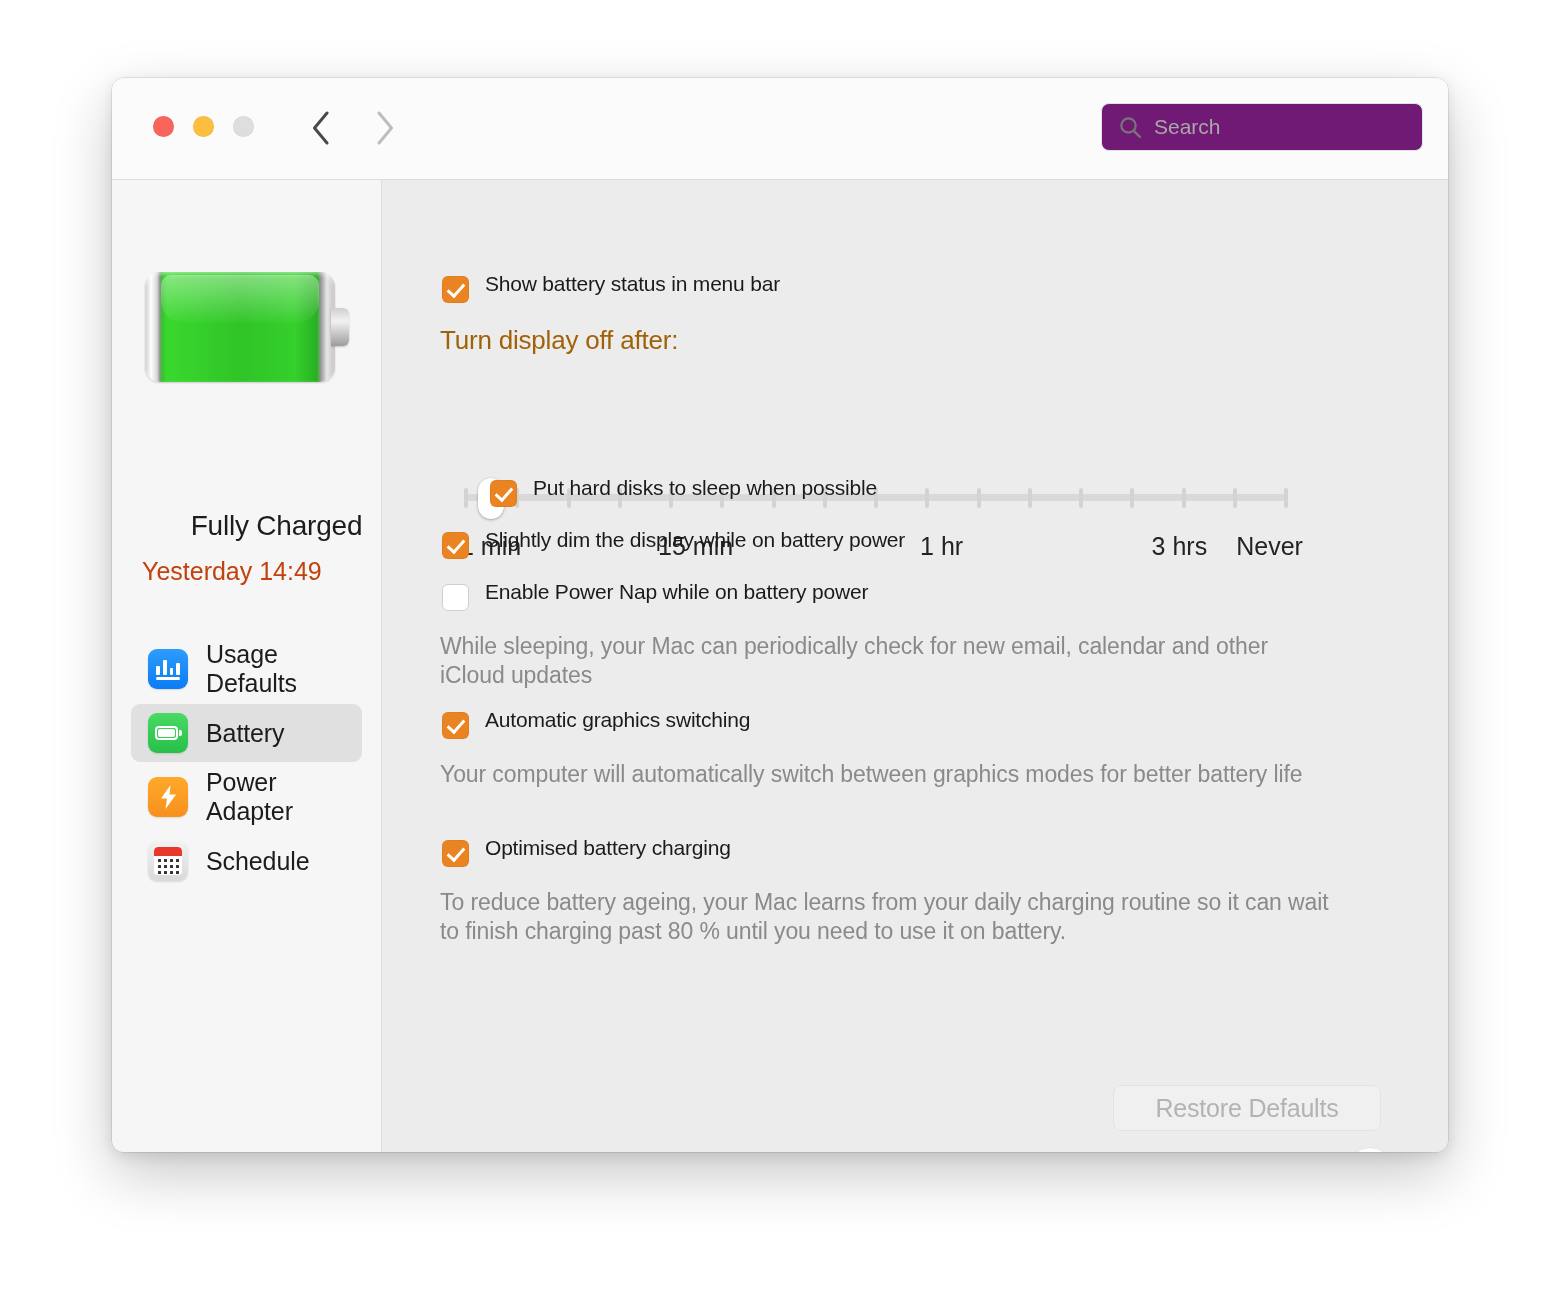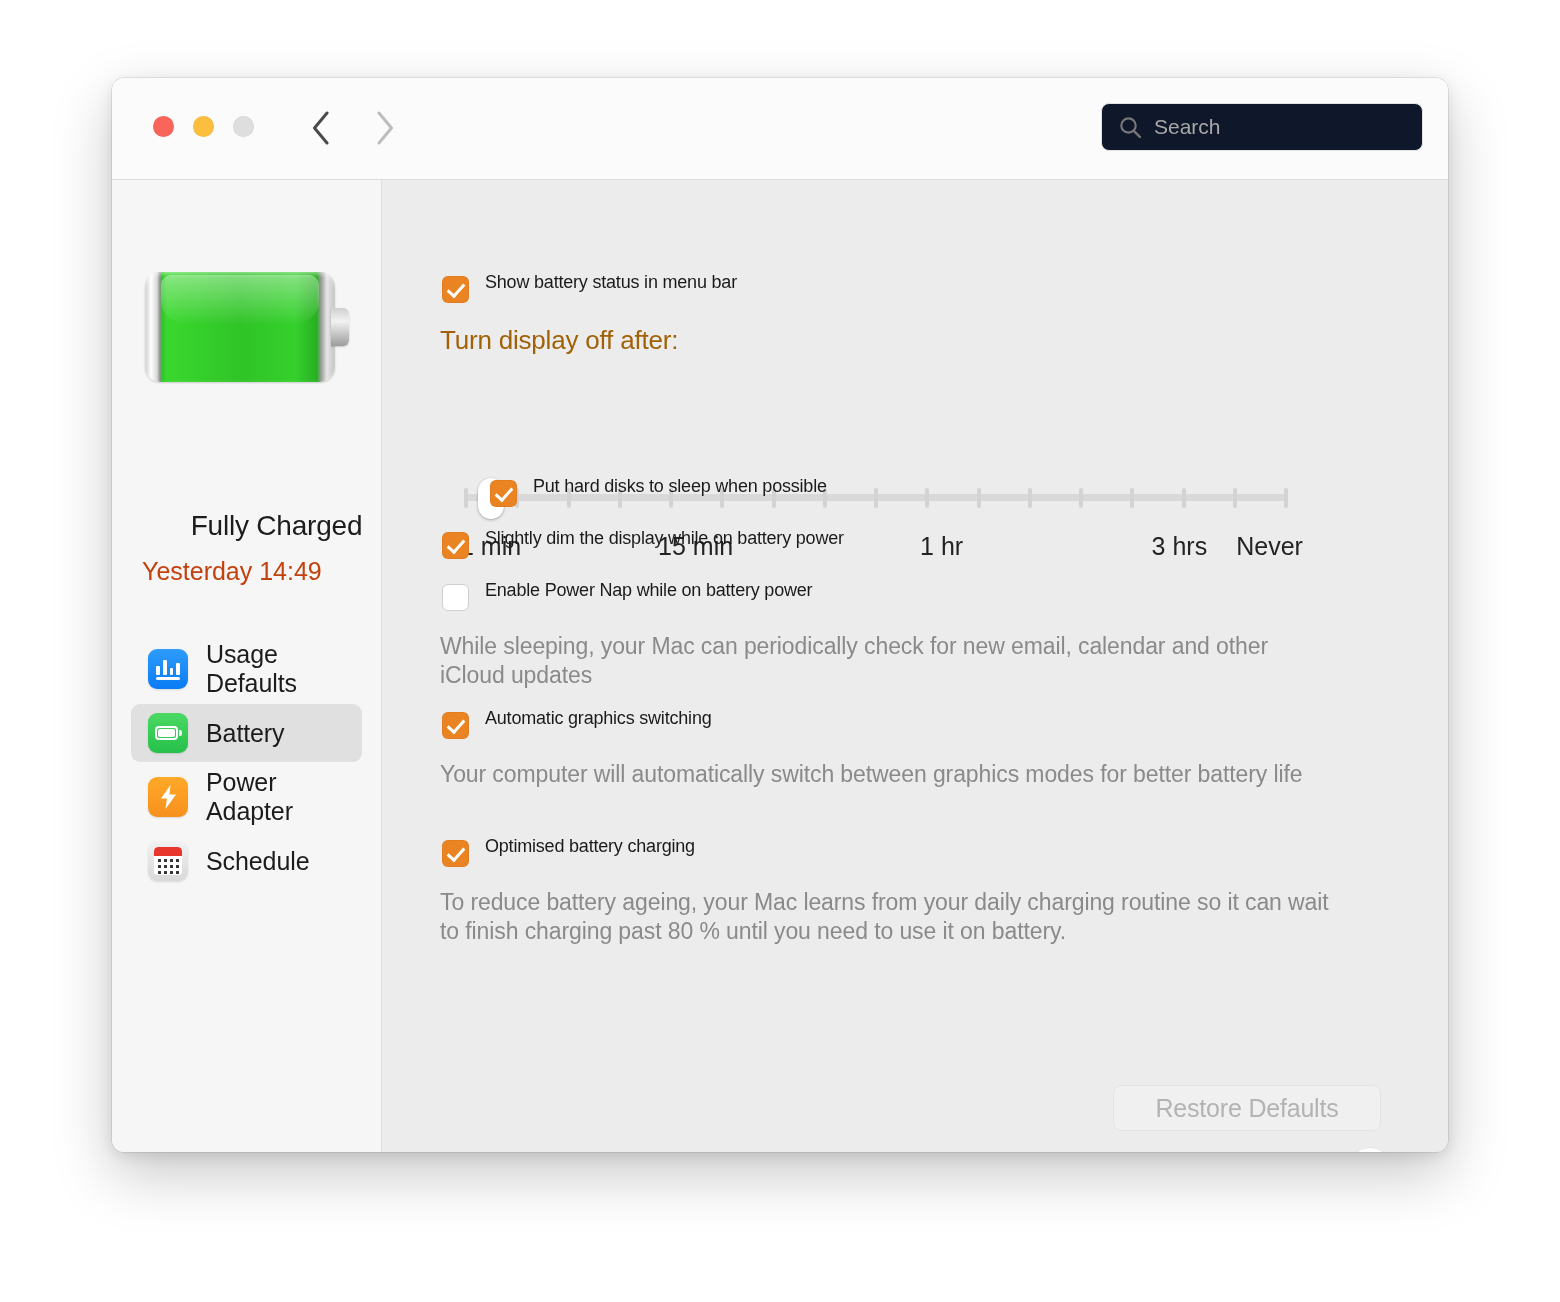--- a/index.html
+++ b/index.html
@@ -98,21 +98,21 @@
     color: #232323;
     letter-spacing: -0.2px;
   }
 
   .searchbox {
     position: absolute;
     right: 25px;
     top: 25px;
     width: 322px;
     height: 48px;
-    background: #0f172a;
+    background: #701a75;
     border: 1px solid #e2e2e2;
     border-radius: 8px;
     box-sizing: border-box;
     display: flex;
     align-items: center;
   }
   .search-icon { margin-left: 16px; display:flex; }
   .search-placeholder {
     margin-left: 11px;
     font-size: 21px;
@@ -302,21 +302,21 @@
     content: "";
     position: absolute;
     left: 9px; top: 4px;
     width: 7px; height: 14px;
     border: solid #ffffff;
     border-width: 0 3.2px 3.2px 0;
     transform: rotate(42deg);
   }
   .cb-label {
     margin-left: 16px;
-    font-size: 18px;
+    font-size: 21px;
     color: #1b1b1b;
     letter-spacing: -0.2px;
     white-space: nowrap;
   }
 
   .plain-label {
     position: absolute;
     left: 58px;
     font-size: 26px;
     color: #a16207;

